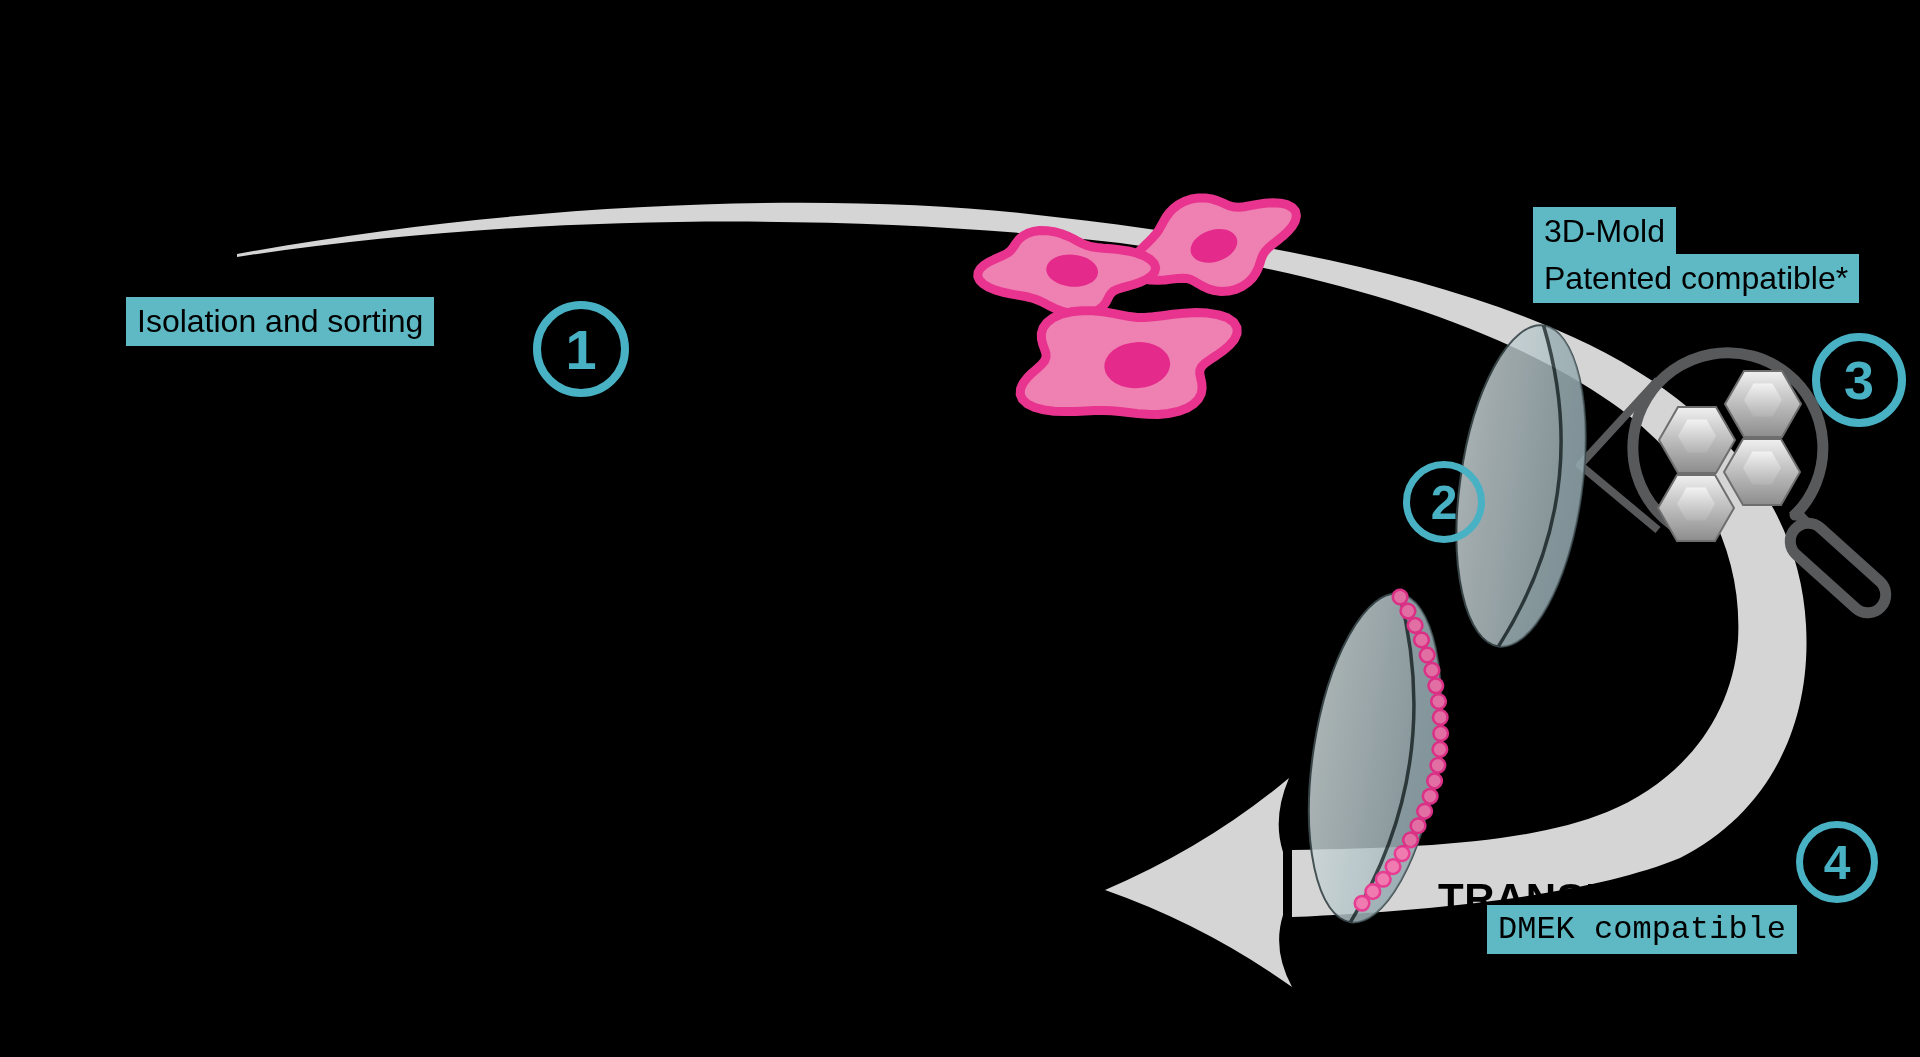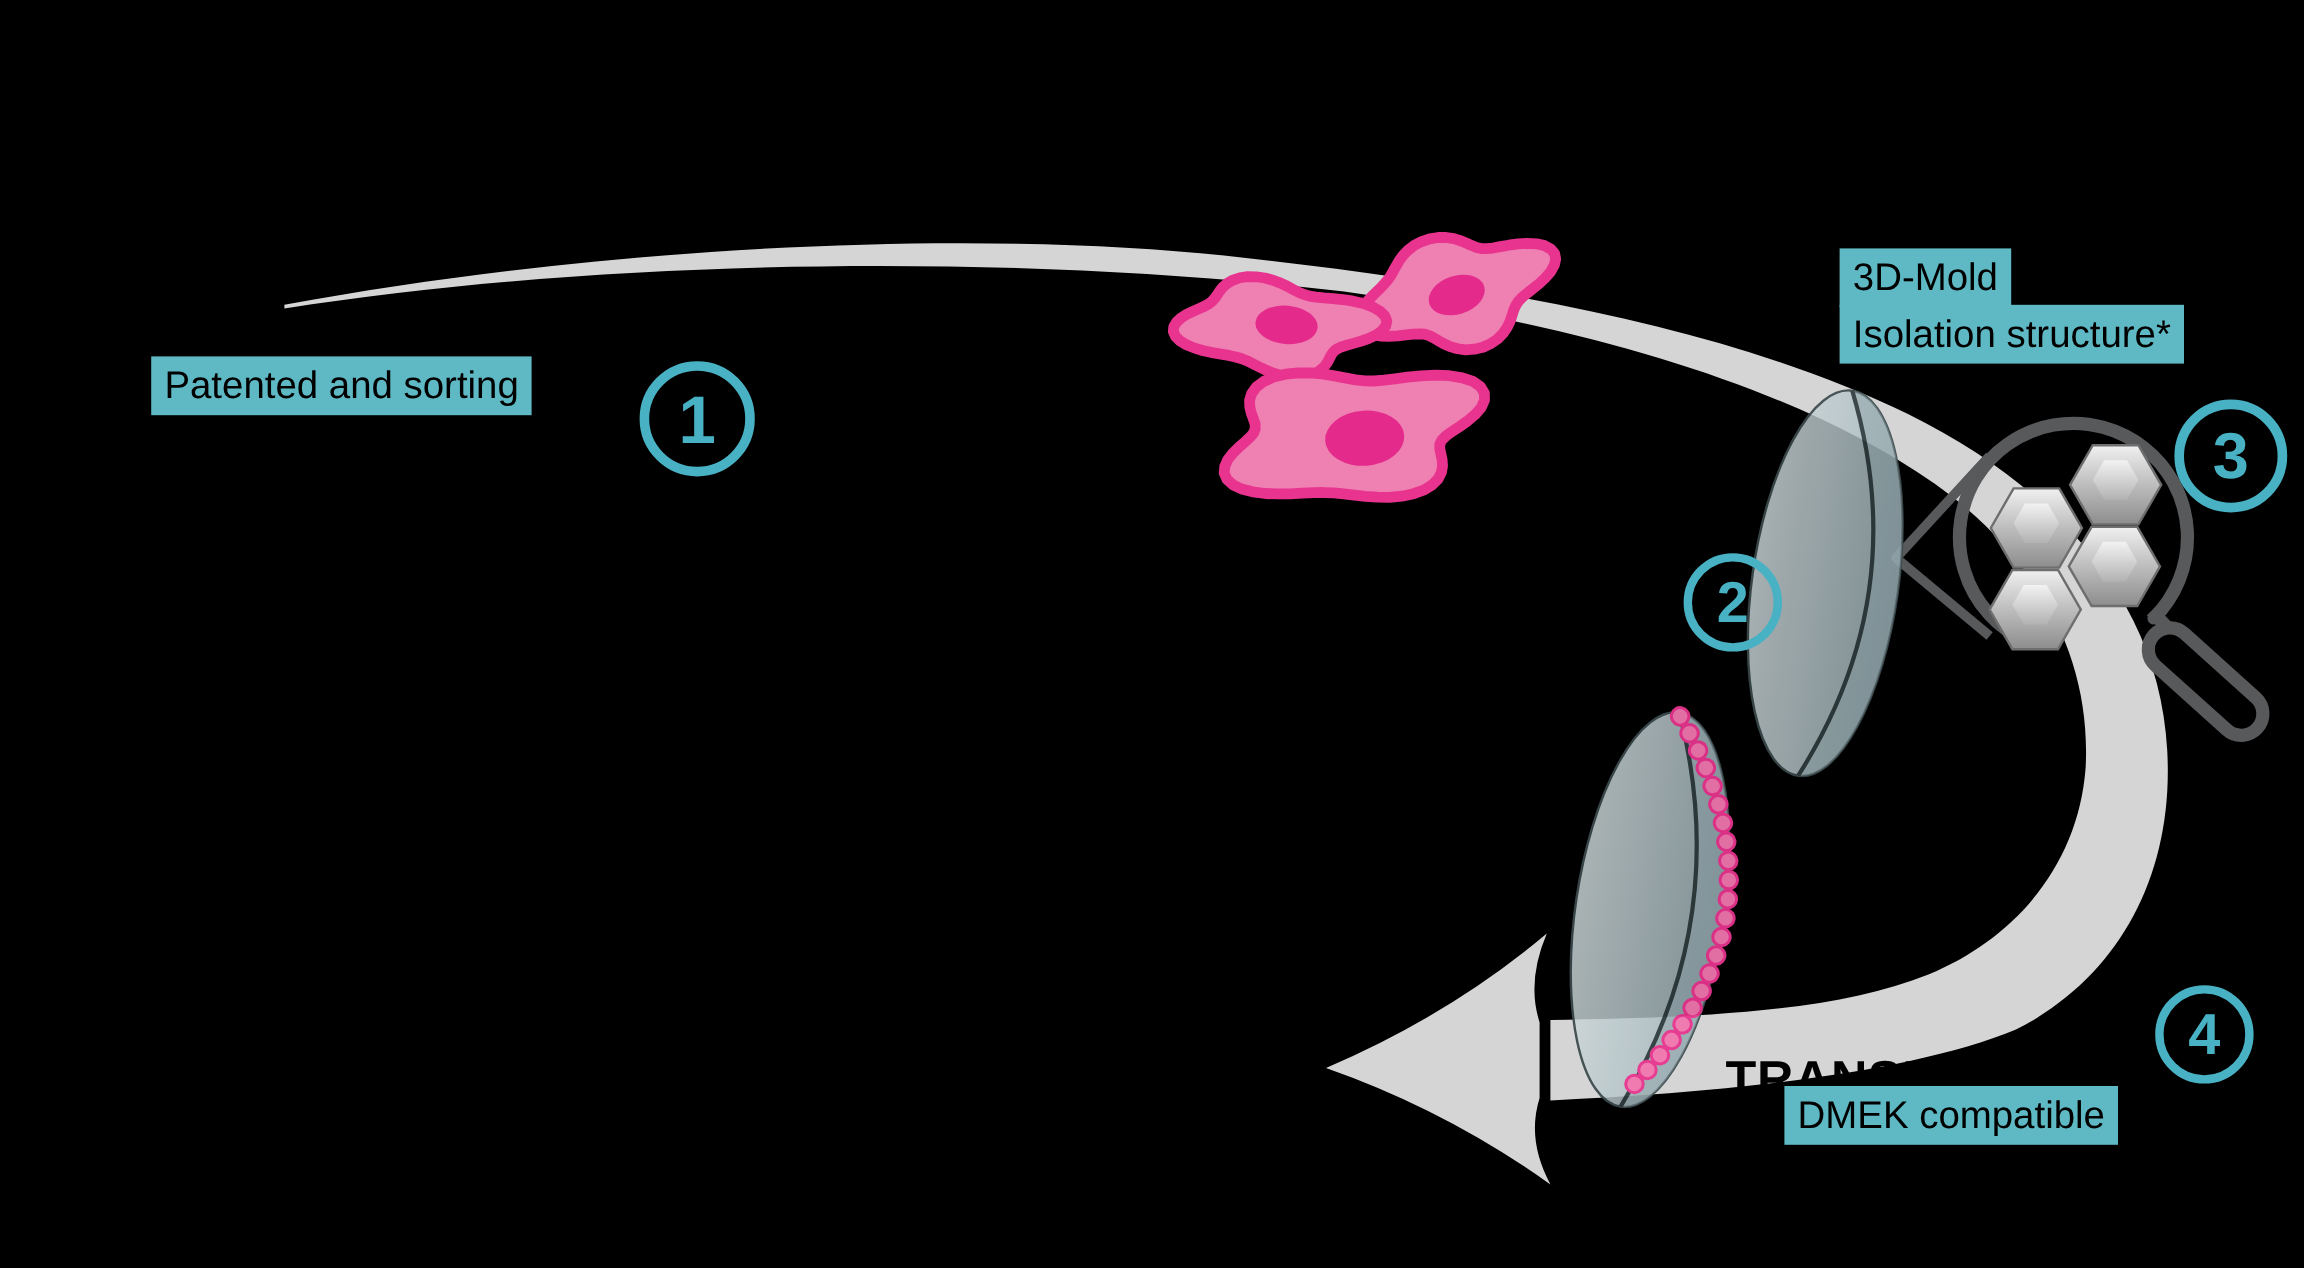--- a/index.html
+++ b/index.html
@@ -4,21 +4,21 @@
 <style>
   html,body{margin:0;padding:0;background:#000;}
   .stage{position:relative;width:1920px;height:1057px;background:#000;overflow:hidden;
          font-family:"Liberation Sans",sans-serif;}
   .stage svg{position:absolute;left:0;top:0;}
   .lbl{position:absolute;background:var(--teal-box);color:#000000;font-size:32px;
        line-height:45px;padding:2px 11px;white-space:nowrap;}
   .lbl-isolation{left:126px;top:297px;}
   .lbl-mold1{left:1533px;top:207px;}
   .lbl-mold2{left:1533px;top:254px;}
-  .lbl-dmek{left:1487px;top:905px;}
+  .lbl-dmek{left:1487px;top:905px;font-family:Liberation Mono, monospace;}
   .transplant{position:absolute;left:1438px;top:851px;color:#000;font-weight:bold;
               font-size:42px;white-space:nowrap;letter-spacing:.5px;margin-top:24px;}
   .stepcircle{position:absolute;border-radius:50%;display:flex;align-items:center;
               justify-content:center;color:var(--teal-circle);font-weight:bold;
               border:8px solid var(--teal-circle);box-sizing:border-box;background:transparent;}
   .c1{left:533px;top:301px;width:96px;height:96px;font-size:56px;}
   .c2{left:1403px;top:461px;width:82px;height:82px;border-width:7px;font-size:48px;}
   .c3{left:1812px;top:333px;width:94px;height:94px;font-size:54px;}
   .c4{left:1796px;top:821px;width:82px;height:82px;border-width:7px;font-size:48px;}
 </style>
@@ -106,23 +106,23 @@
 
   <g transform="translate(1375,758) rotate(8.5)" opacity="0.94">
     <ellipse rx="62" ry="166" fill="url(#lensG)" fill-opacity="0.88" stroke="#3c4a4d" stroke-width="2"></ellipse>
     <path d="M0,-166 Q70,0 0,166 A62 166 0 0 0 0,-166 Z" fill="#8BA1A7" fill-opacity="0.5"></path>
     <path d="M0,-166 Q70,0 0,166" fill="none" stroke="#2E3B3D" stroke-width="3.5"></path>
     <path d="M1,-163 Q124,-10 4,152" fill="none" stroke="#E8348F" stroke-width="17" stroke-dasharray="0.1 15.9" stroke-linecap="round"></path>
     <path d="M1,-163 Q124,-10 4,152" fill="none" stroke="#F176AE" stroke-width="12" stroke-dasharray="0.1 15.9" stroke-linecap="round"></path>
   </g>
 </svg>
 
-  <div class="lbl lbl-isolation">Patented and sorting</div>
+  <div class="lbl lbl-isolation">Isolation and sorting</div>
   <div class="lbl lbl-mold1">3D-Mold</div>
-  <div class="lbl lbl-mold2">Isolation structure*</div>
+  <div class="lbl lbl-mold2">Patented compatible*</div>
   <div class="transplant">TRANSPLANT</div>
   <div class="lbl lbl-dmek">DMEK compatible</div>
 
   <div class="stepcircle c1">
     <span>1</span>
   </div>
   <div class="stepcircle c2">
     <span>2</span>
   </div>
   <div class="stepcircle c3">

